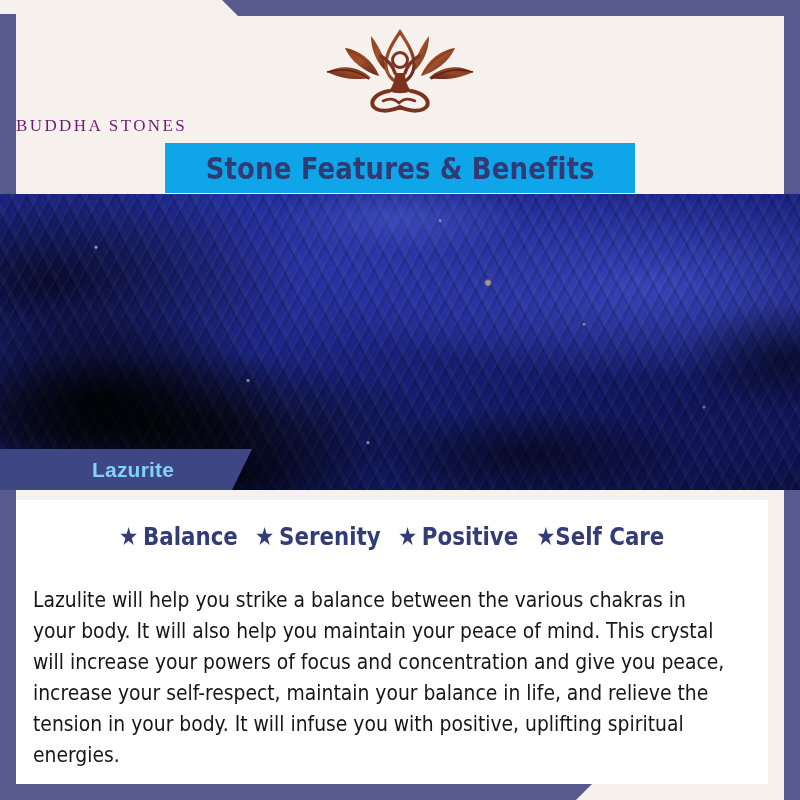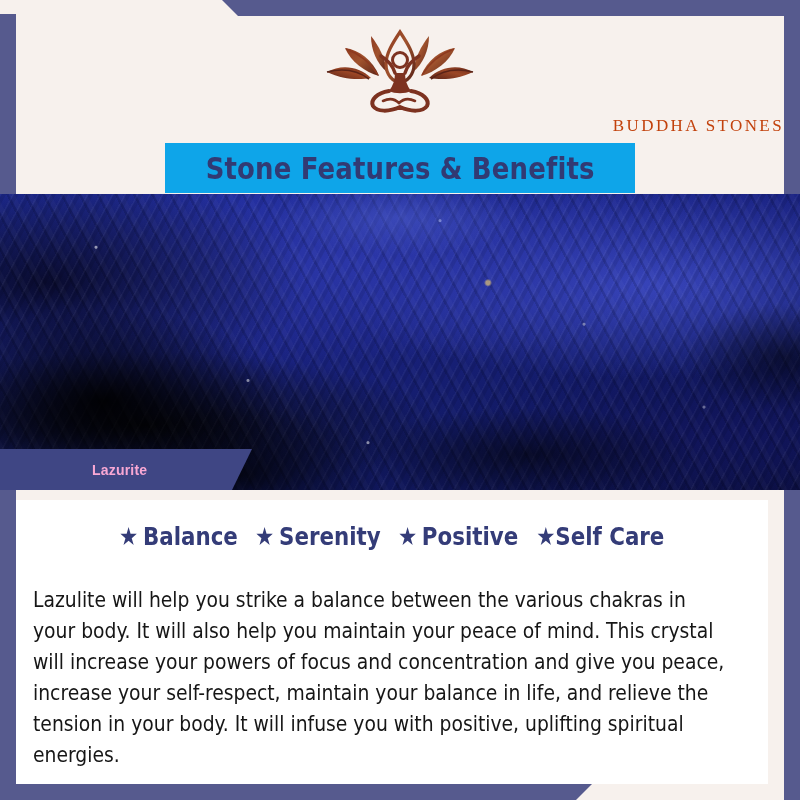--- a/index.html
+++ b/index.html
@@ -62,25 +62,25 @@
     left: 50%;
     top: 12px;
     transform: translateX(-50%);
     width: 170px;
     height: 86px;
   }
   .brand-name {
     position: absolute;
     left: 0; right: 0;
     top: 100px;
-    text-align: right;
+    text-align: left;
     font-family: "Liberation Serif", serif;
     font-size: 17px;
     letter-spacing: 2.4px;
-    color: #c2410c;
+    color: #701a75;
     font-weight: 400;
   }
 
   
   .title-banner {
     position: absolute;
     top: 143px;
     left: 165px;
     width: 470px;
     height: 50px;
@@ -163,22 +163,22 @@
     width: 252px;
     height: 41px;
     background: #3f4684;
     clip-path: polygon(0 0, 252px 0, 232px 41px, 0 41px);
     display: flex;
     align-items: center;
     z-index: 5;
   }
   .stone-tag-text {
     margin-left: 92px;
-    color: #f9a8d4;
-    font-size: 14px;
+    color: #7dd3fc;
+    font-size: 21px;
     font-weight: bold;
     letter-spacing: 0.2px;
   }
 
   
   .content-card {
     position: absolute;
     top: 490px;
     left: 16px;
     width: 752px;

